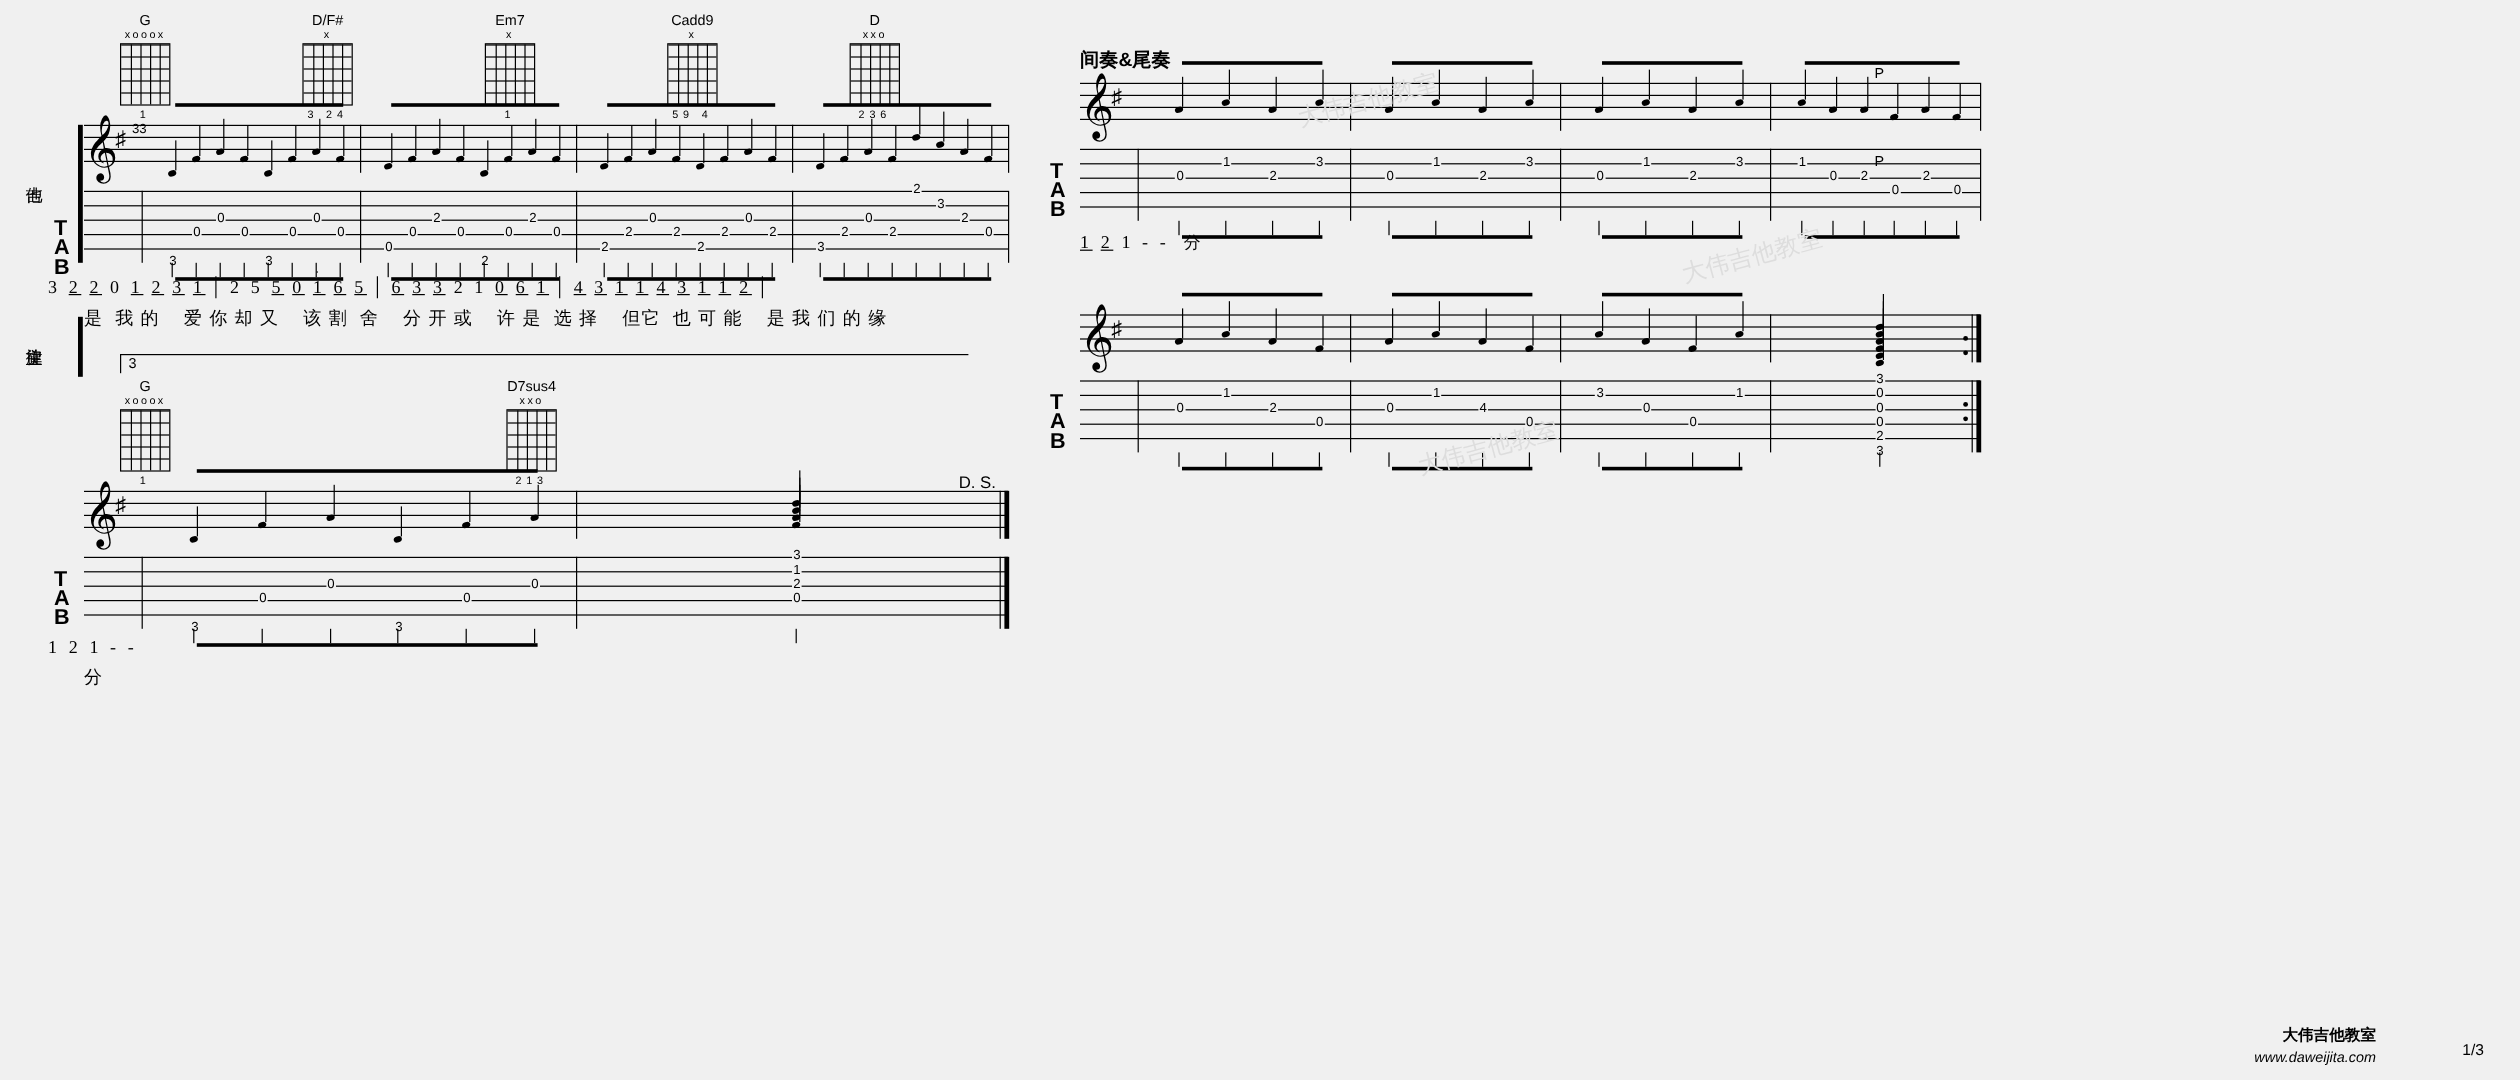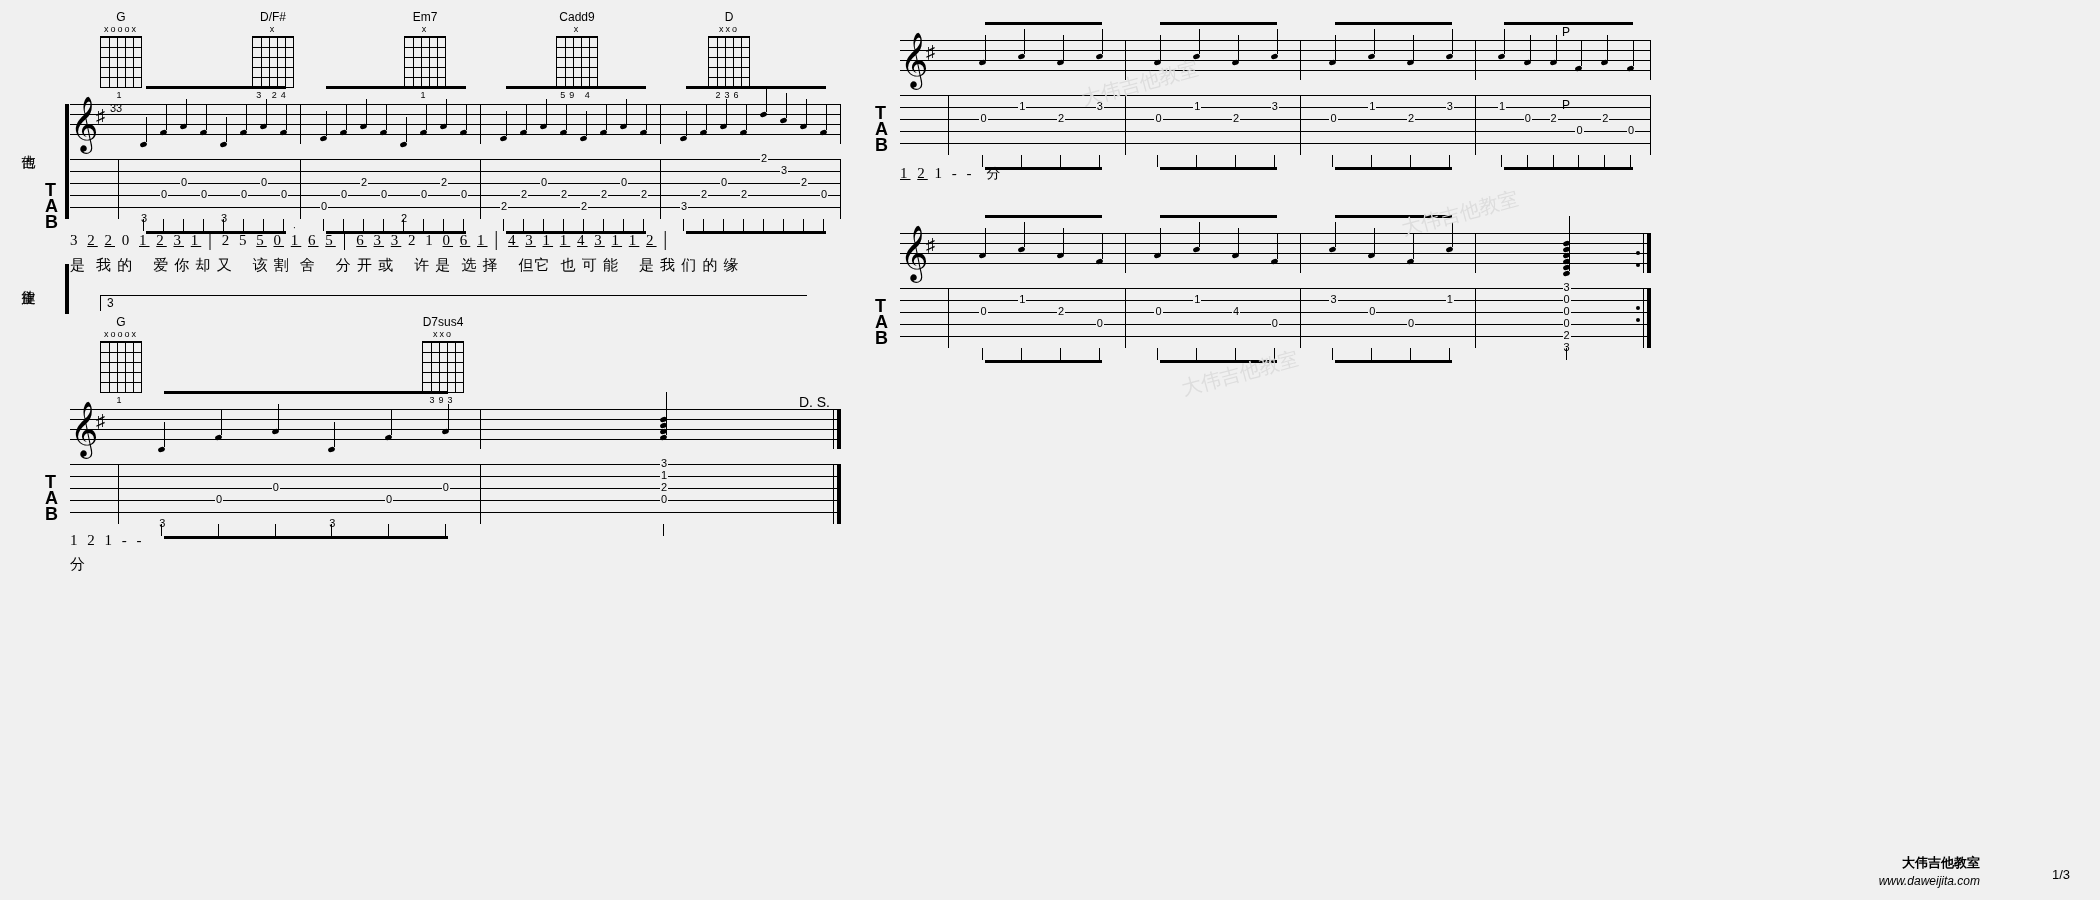--- a/index.html
+++ b/index.html
@@ -18,21 +18,21 @@
 .tab-label{position:absolute;left:5px;top:78px;font-size:18px;font-weight:bold;line-height:0.9}
 .clef{position:absolute;left:0;top:-8px;font-size:48px;font-family:serif}
 .sharp{position:absolute;left:26px;top:2px;font-size:18px}
 .measure-num{position:absolute;left:40px;top:-2px;font-size:11px}
 .note{position:absolute;width:7px;height:5px;background:#000;border-radius:50%;transform:rotate(-20deg)}
 .stem{position:absolute;width:1px;height:25px;background:#000}
 .beam{position:absolute;height:3px;background:#000}
 .tab-num{position:absolute;font-size:11px;background:#f0f0f0;padding:0 1px;line-height:1}
 .barline{position:absolute;width:1px;background:#000;top:0;bottom:0}
 .thick-bar{width:3px}
-.jianpu{font-size:15px;letter-spacing:3px;margin-left:30px;margin-top:8px;font-family:serif}
+.jianpu{font-size:15px;letter-spacing:3px;margin-top:8px;font-family:serif}
 .jianpu .under{text-decoration:underline}
 .jianpu .odot{position:relative}
 .jianpu .odot:before{content:"·";position:absolute;top:-10px;left:2px;font-size:10px}
 .lyrics{font-size:15px;margin-left:30px;margin-top:6px;letter-spacing:1px}
 .lyrics span{display:inline-block}
 .section-label{font-size:16px;font-weight:bold;margin-bottom:8px;margin-left:30px}
 .ds{position:absolute;right:10px;top:-15px;font-size:14px}
 .watermark{position:absolute;color:#ddd;font-size:20px;transform:rotate(-15deg);pointer-events:none;z-index:1}
 .footer{position:absolute;bottom:10px;font-size:13px}
 .footer-brand{right:120px;font-weight:bold}
@@ -257,21 +257,21 @@
         <div class="chord">
           <div>G</div>
       <div class="chord-head">xooox</div>
       <div class="chord-diag"></div>
       <div class="chord-fingers">1</div>
         </div>
         <div class="chord">
           <div>D7sus4</div>
       <div class="chord-head">xxo</div>
       <div class="chord-diag"></div>
-      <div class="chord-fingers">393</div>
+      <div class="chord-fingers">213</div>
         </div>
       </div>
     <div class="staff-block" style="position:relative">
       <span class="ds">D. S.</span>
       <div class="tab-label" style="top:65px">T<br>A<br>B</div>
       <div class="staff-lines" id="staff2">
         <span class="clef">𝄞</span>
         <span class="sharp">♯</span>
       <div class="barline" style="left: 410px; height: 40px;"></div>
           <div class="note" style="left: 88.3333px; top: 38px;"></div>
@@ -324,20 +324,21 @@
           <div class="barline thick-bar" style="right: 0px; height: 60px;"></div>
           <div class="barline" style="right: 6px; height: 60px;"></div>
         </div>
       <div class="jianpu" id="jp2"><span class="">1</span>      <span class="">2</span>           <span class="">1</span>              -                - </div>
       <div class="lyrics">分</div>
     </div>
   </div>
 </div>
 
 <div class="sheet right-col">
+  <div class="section-label">间奏&amp;尾奏</div>
 
   <div class="staff-block" style="position:relative">
     <span class="p-mark" style="right:80px;top:-15px">P</span>
     <span class="p-mark" style="right:80px;top:58px">P</span>
     <div class="tab-label" style="top:65px">T<br>A<br>B</div>
     <div class="staff-lines" id="staff3">
       <span class="clef">𝄞</span>
       <span class="sharp">♯</span>
     <div class="barline" style="left: 225px; height: 40px;"></div>
         <div class="note" style="left: 79.375px; top: 20px;"></div>

